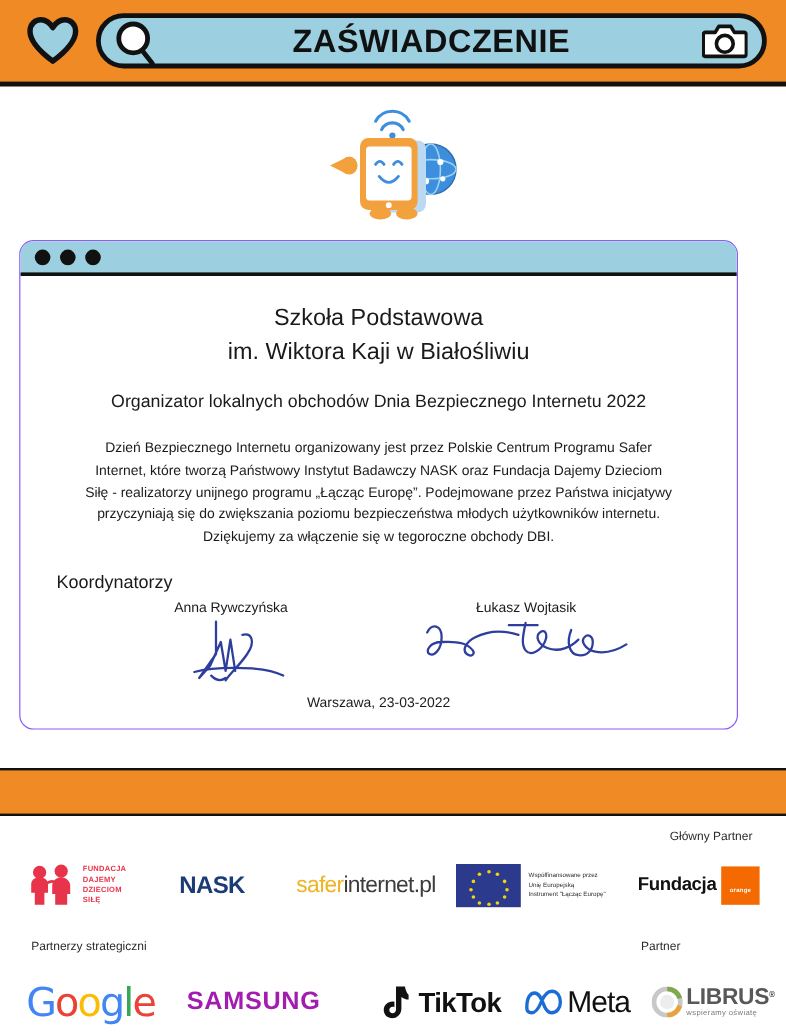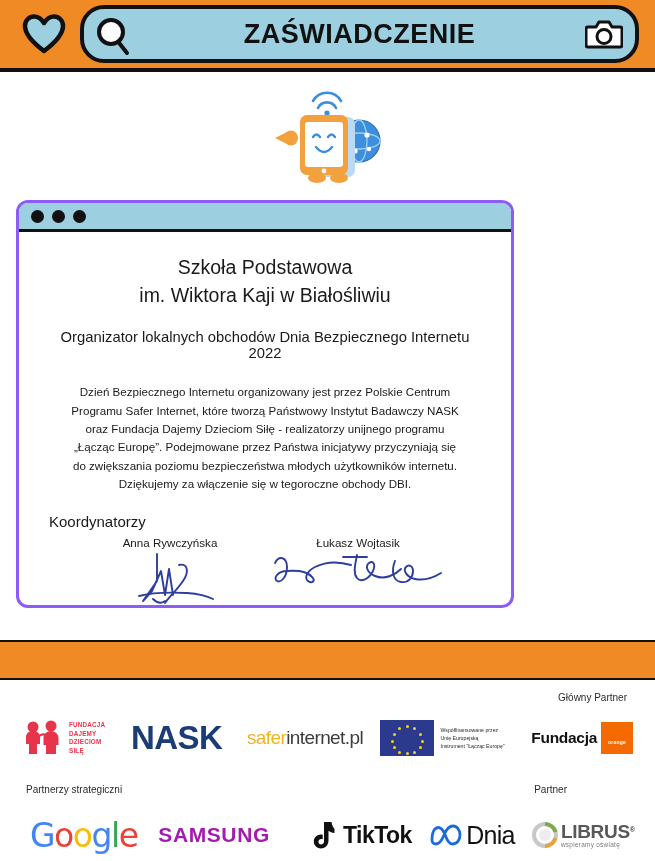--- a/index.html
+++ b/index.html
@@ -22,21 +22,21 @@
     display: flex;
     align-items: center;
     padding: 0 12px 0 22px;
     position: relative;
   }
 
   .heart-icon { width: 44px; height: 40px; flex: 0 0 auto; }
 
   .search-bar {
     flex: 1 1 auto;
-    height: 58px;
+    height: 46px;
     margin-left: 14px;
     margin-right: 4px;
     background: #9CCFDF;
     border: 4px solid #111111;
     border-radius: 24px;
     display: flex;
     align-items: center;
     padding: 0 12px 0 10px;
     position: relative;
     gap: 20px;
@@ -65,23 +65,23 @@
     justify-content: center;
     padding-top: 4px;
   }
   .mascot-svg { width: 130px; height: 105px; }
 
   
   .cert-window {
     position: absolute;
     left: 16px;
     top: 200px;
-    width: 498px;
+    width: 599px;
     height: 408px;
-    border: 3px solid #8b5cf6;
+    border: 1px solid #8b5cf6;
     border-radius: 12px;
     background: #ffffff;
     overflow: hidden;
   }
 
   .titlebar {
     height: 29px;
     background: #9CCFDF;
     border-bottom: 3px solid #111111;
     display: flex;
@@ -183,37 +183,37 @@
     padding: 0 22px;
     gap: 0;
   }
 
   .logo-row-2 {
     position: absolute;
     left: 0; top: 128px;
     width: 655px; height: 50px;
     display: flex;
     align-items: center;
-    padding: 0 20px;
+    padding: 0 9px;
   }
 
   
   .fdds-logo { display: flex; align-items: center; gap: 5px; width: 108px; }
   .fdds-text {
     font-size: 6.3px;
     font-weight: bold;
     color: #E8344A;
     line-height: 1.35;
     letter-spacing: 0.2px;
     font-family: "Liberation Sans", sans-serif;
   }
 
   
   .nask-logo {
-    font-size: 33px;
+    font-size: 20px;
     font-weight: bold;
     color: #1B3C74;
     letter-spacing: -0.5px;
     width: 112px;
     text-align: center;
     font-family: "Liberation Sans", sans-serif;
   }
 
   
   .safer-logo {
@@ -531,21 +531,21 @@
       <svg class="tiktok-note" viewBox="0 0 22 28">
         <path d="M14 1 L18.5 1 C19 5 21 7.5 21.5 7.8 L21.5 12 C19 12 17 11 15.5 9.8 L15.5 19.5 C15.5 24.5 11.8 27.5 7.8 27.5 C3.8 27.5 0.8 24.3 0.8 20.6 C0.8 16.6 4 13.6 8 13.6 C8.6 13.6 9.2 13.7 9.7 13.8 L9.7 18.3 C9.2 18.1 8.7 18 8.2 18 C6.7 18 5.4 19.2 5.4 20.7 C5.4 22.2 6.6 23.4 8.1 23.4 C9.7 23.4 11 22.1 11 20.5 L11 1 Z" fill="#111111"></path>
       </svg>
       <span class="tiktok-word">TikTok</span>
     </div>
 
     <div class="meta-logo">
       <svg class="meta-mark" viewBox="0 0 34 22">
         <path d="M3 16 C3 7 6 3.5 9.5 3.5 C13.5 3.5 15.5 9 17 13 C18.5 17 20.5 20 23.5 20 C28 20 31 16 31 11 C31 6 28 2 24 2 C20 2 17 6 15 11 C13 16 10.5 20 7 20 C4.5 20 3 18.5 3 16 Z" fill="none" stroke="#1B6CD6" stroke-width="2.8" stroke-linecap="round"></path>
       </svg>
-      <span class="meta-word">Dnia</span>
+      <span class="meta-word">Meta</span>
     </div>
 
     <div class="librus-logo">
       <svg class="librus-ring" viewBox="0 0 26 26">
         <circle cx="13" cy="13" r="11" fill="none" stroke="#C8C8C8" stroke-width="4"></circle>
         <path d="M13 2 A11 11 0 0 1 23.5 10" fill="none" stroke="#7FA94A" stroke-width="4"></path>
         <path d="M23.5 16 A11 11 0 0 1 13 24" fill="none" stroke="#E8A33D" stroke-width="4"></path>
         <circle cx="13" cy="13" r="6" fill="#EDEDED"></circle>
       </svg>
       <div class="librus-text-wrap">

